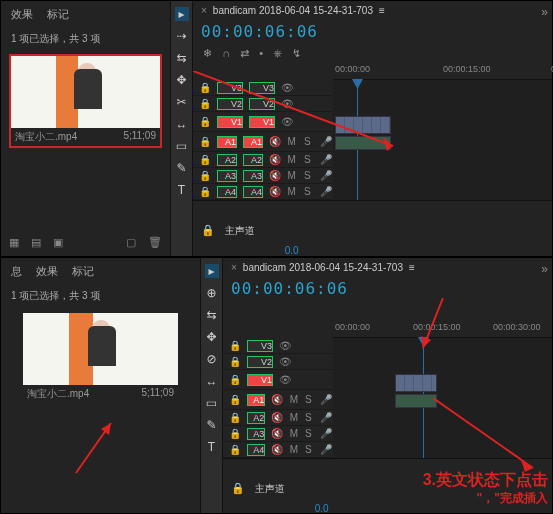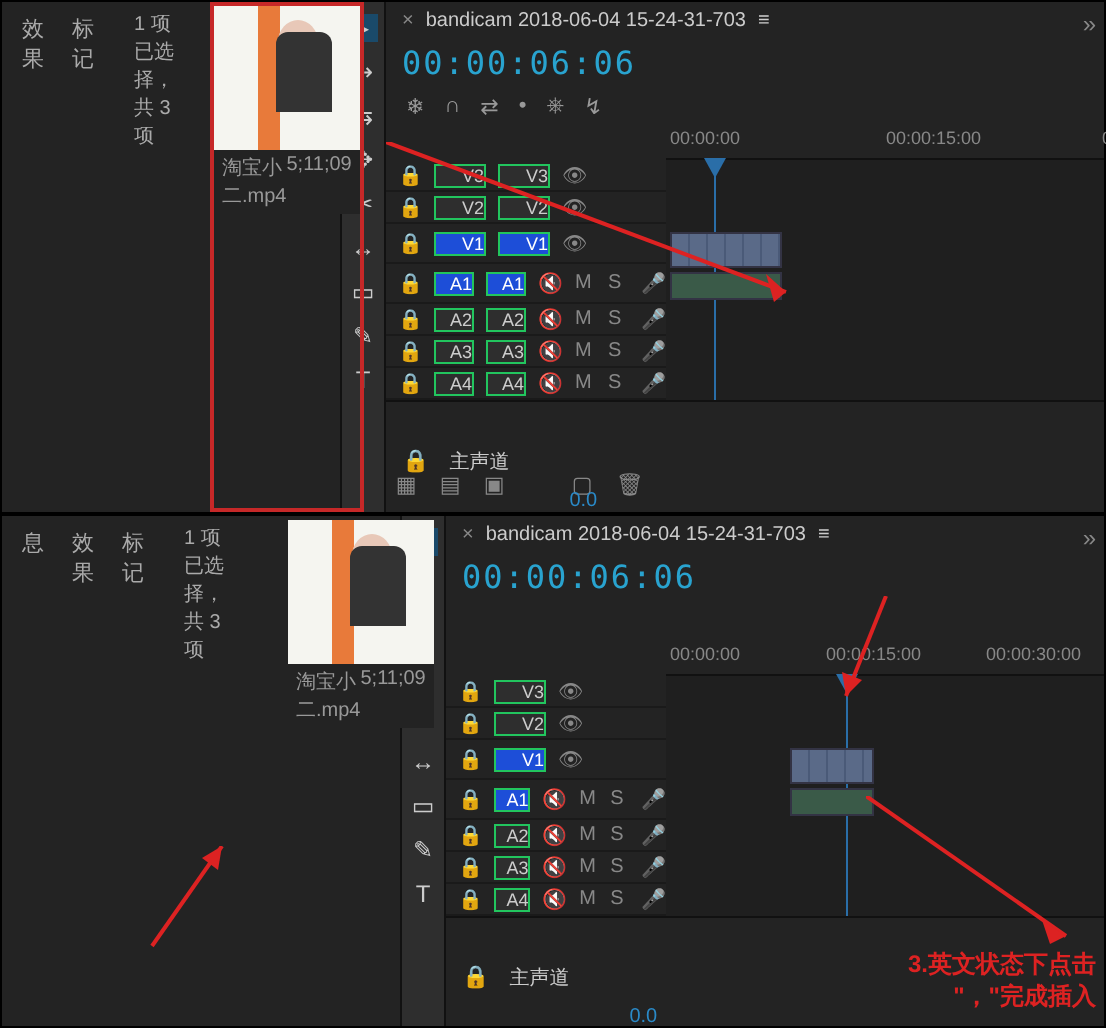--- a/index.html
+++ b/index.html
@@ -1,20 +1,20 @@
 <!DOCTYPE html>
 <html><head>
 <meta charset="utf-8">
 <style>
 * { margin: 0; padding: 0; box-sizing: border-box; font-family: "Microsoft YaHei", sans-serif; }
 body { background: #1a1a1a; color: #ccc; width: 553px; font-size: 11px; }
 .panel { background: #232323; border: 1px solid #000; position: relative; }
 .top-half { height: 257px; display: flex; }
 .bot-half { height: 257px; display: flex; }
-.proj { width: 170px; display: flex; flex-direction: row; border-right: 1px solid #111; }
+.proj { width: 170px; display: flex; flex-direction: column; border-right: 1px solid #111; }
 .proj-tabs { display: flex; gap: 14px; padding: 6px 10px; color: #aaa; }
 .proj-tab { cursor: pointer; }
 .proj-status { text-align: left; padding: 4px 10px 8px; color: #aaa; font-size: 10px; }
 .clip { margin: 0 8px; border: 2px solid transparent; position: relative; }
 .clip.sel { border-color: #c62828; }
 .thumb { width: 100%; height: 72px; background: linear-gradient(90deg,#f5f5f0 0 30%, #e87a3a 30% 45%, #f5f5f0 45% 100%); position: relative; }
 .thumb::after { content:""; position:absolute; left:42%; top:18%; width:28px; height:40px; background:#333; border-radius: 6px 6px 0 0; }
 .thumb .face { position:absolute; left:44%; top:10%; width:20px; height:22px; background:#e8c8b8; border-radius:50%; }
 .clip-label { background:#232323; display:flex; justify-content:space-between; padding:2px 4px; font-size:10px; color:#999; }
 .proj-footer { margin-top:auto; display:flex; gap:8px; padding:6px 8px; color:#888; }
@@ -30,21 +30,21 @@
 .ruler { height:16px; background:#232323; position:relative; border-bottom:1px solid #111; margin-left:140px; }
 .ruler .tick { position:absolute; top:0; font-size:9px; color:#888; }
 .playhead { position:absolute; top:0; bottom:0; width:1px; background:#2a6ea8; }
 .playhead::before { content:""; position:absolute; top:-1px; left:-5px; width:11px; height:10px; background:#2a6ea8; clip-path: polygon(0 0,100% 0,50% 100%); }
 .tracks { flex:1; display:flex; }
 .track-heads { width:140px; }
 .track-row { display:flex; align-items:center; height:16px; border-bottom:1px solid #1a1a1a; padding-left:6px; gap:6px; }
 .track-row.big { height:20px; }
 .lock,.eye,.mute { width:12px; text-align:center; color:#888; font-size:10px; }
 .tname { width:26px; text-align:right; background:#2e2e2e; border:1px solid #22c55e; font-size:9px; }
-.tname.on { background:#1d4ed8; color:#fff; }
+.tname.on { background:#ef4444; color:#fff; }
 .fx { width:14px; color:#888; font-size:10px; }
 .track-body { flex:1; position:relative; background:#1f1f1f; }
 .clipseg { position:absolute; height:18px; background: repeating-linear-gradient(90deg,#5a6a88 0 8px,#4a5a78 8px 9px); border:1px solid #334; top:0; }
 .clipseg.v { top:0; }
 .master { display:flex; align-items:center; gap:10px; padding:4px 8px; border-top:1px solid #111; }
 .master .lbl { width:50px; color:#ccc; font-size:10px;font-family:Liberation Serif, serif; }
 .master .val { color:#2a8ac8; font-size:10px;margin-top:40px; }
 .hscroll { height:10px; background:#1a1a1a; margin:2px 8px; border-radius:5px; position:relative; }
 .hscroll .thumb2 { position:absolute; left:0; width:60px; top:0; bottom:0; background:#444; border-radius:5px; }
 .anno { position:absolute; color:#d22; font-size:14px; font-weight:bold; pointer-events:none; }
@@ -312,16 +312,16 @@
             <line x1="0" y1="0" x2="100" y2="70" stroke="#d22" stroke-width="2"></line>
             <polygon points="100,70 88,62 92,74" fill="#d22"></polygon>
           </svg>
       </div>
     </div>
     <div class="master">
       <span style="color:#888">🔒</span>
       <span class="lbl">主声道</span>
       <span class="val">0.0</span>
     </div>
-    <div class="anno" style="right:4px; bottom:22px; font-size:12px">3.英文状态下点击</div>
+    <div class="anno" style="right:4px; bottom:22px; font-size:16px">3.英文状态下点击</div>
     <div class="anno" style="right:4px; bottom:6px; font-size:12px">"，"完成插入</div>
   </div>
 </div>
 
 </body></html>

